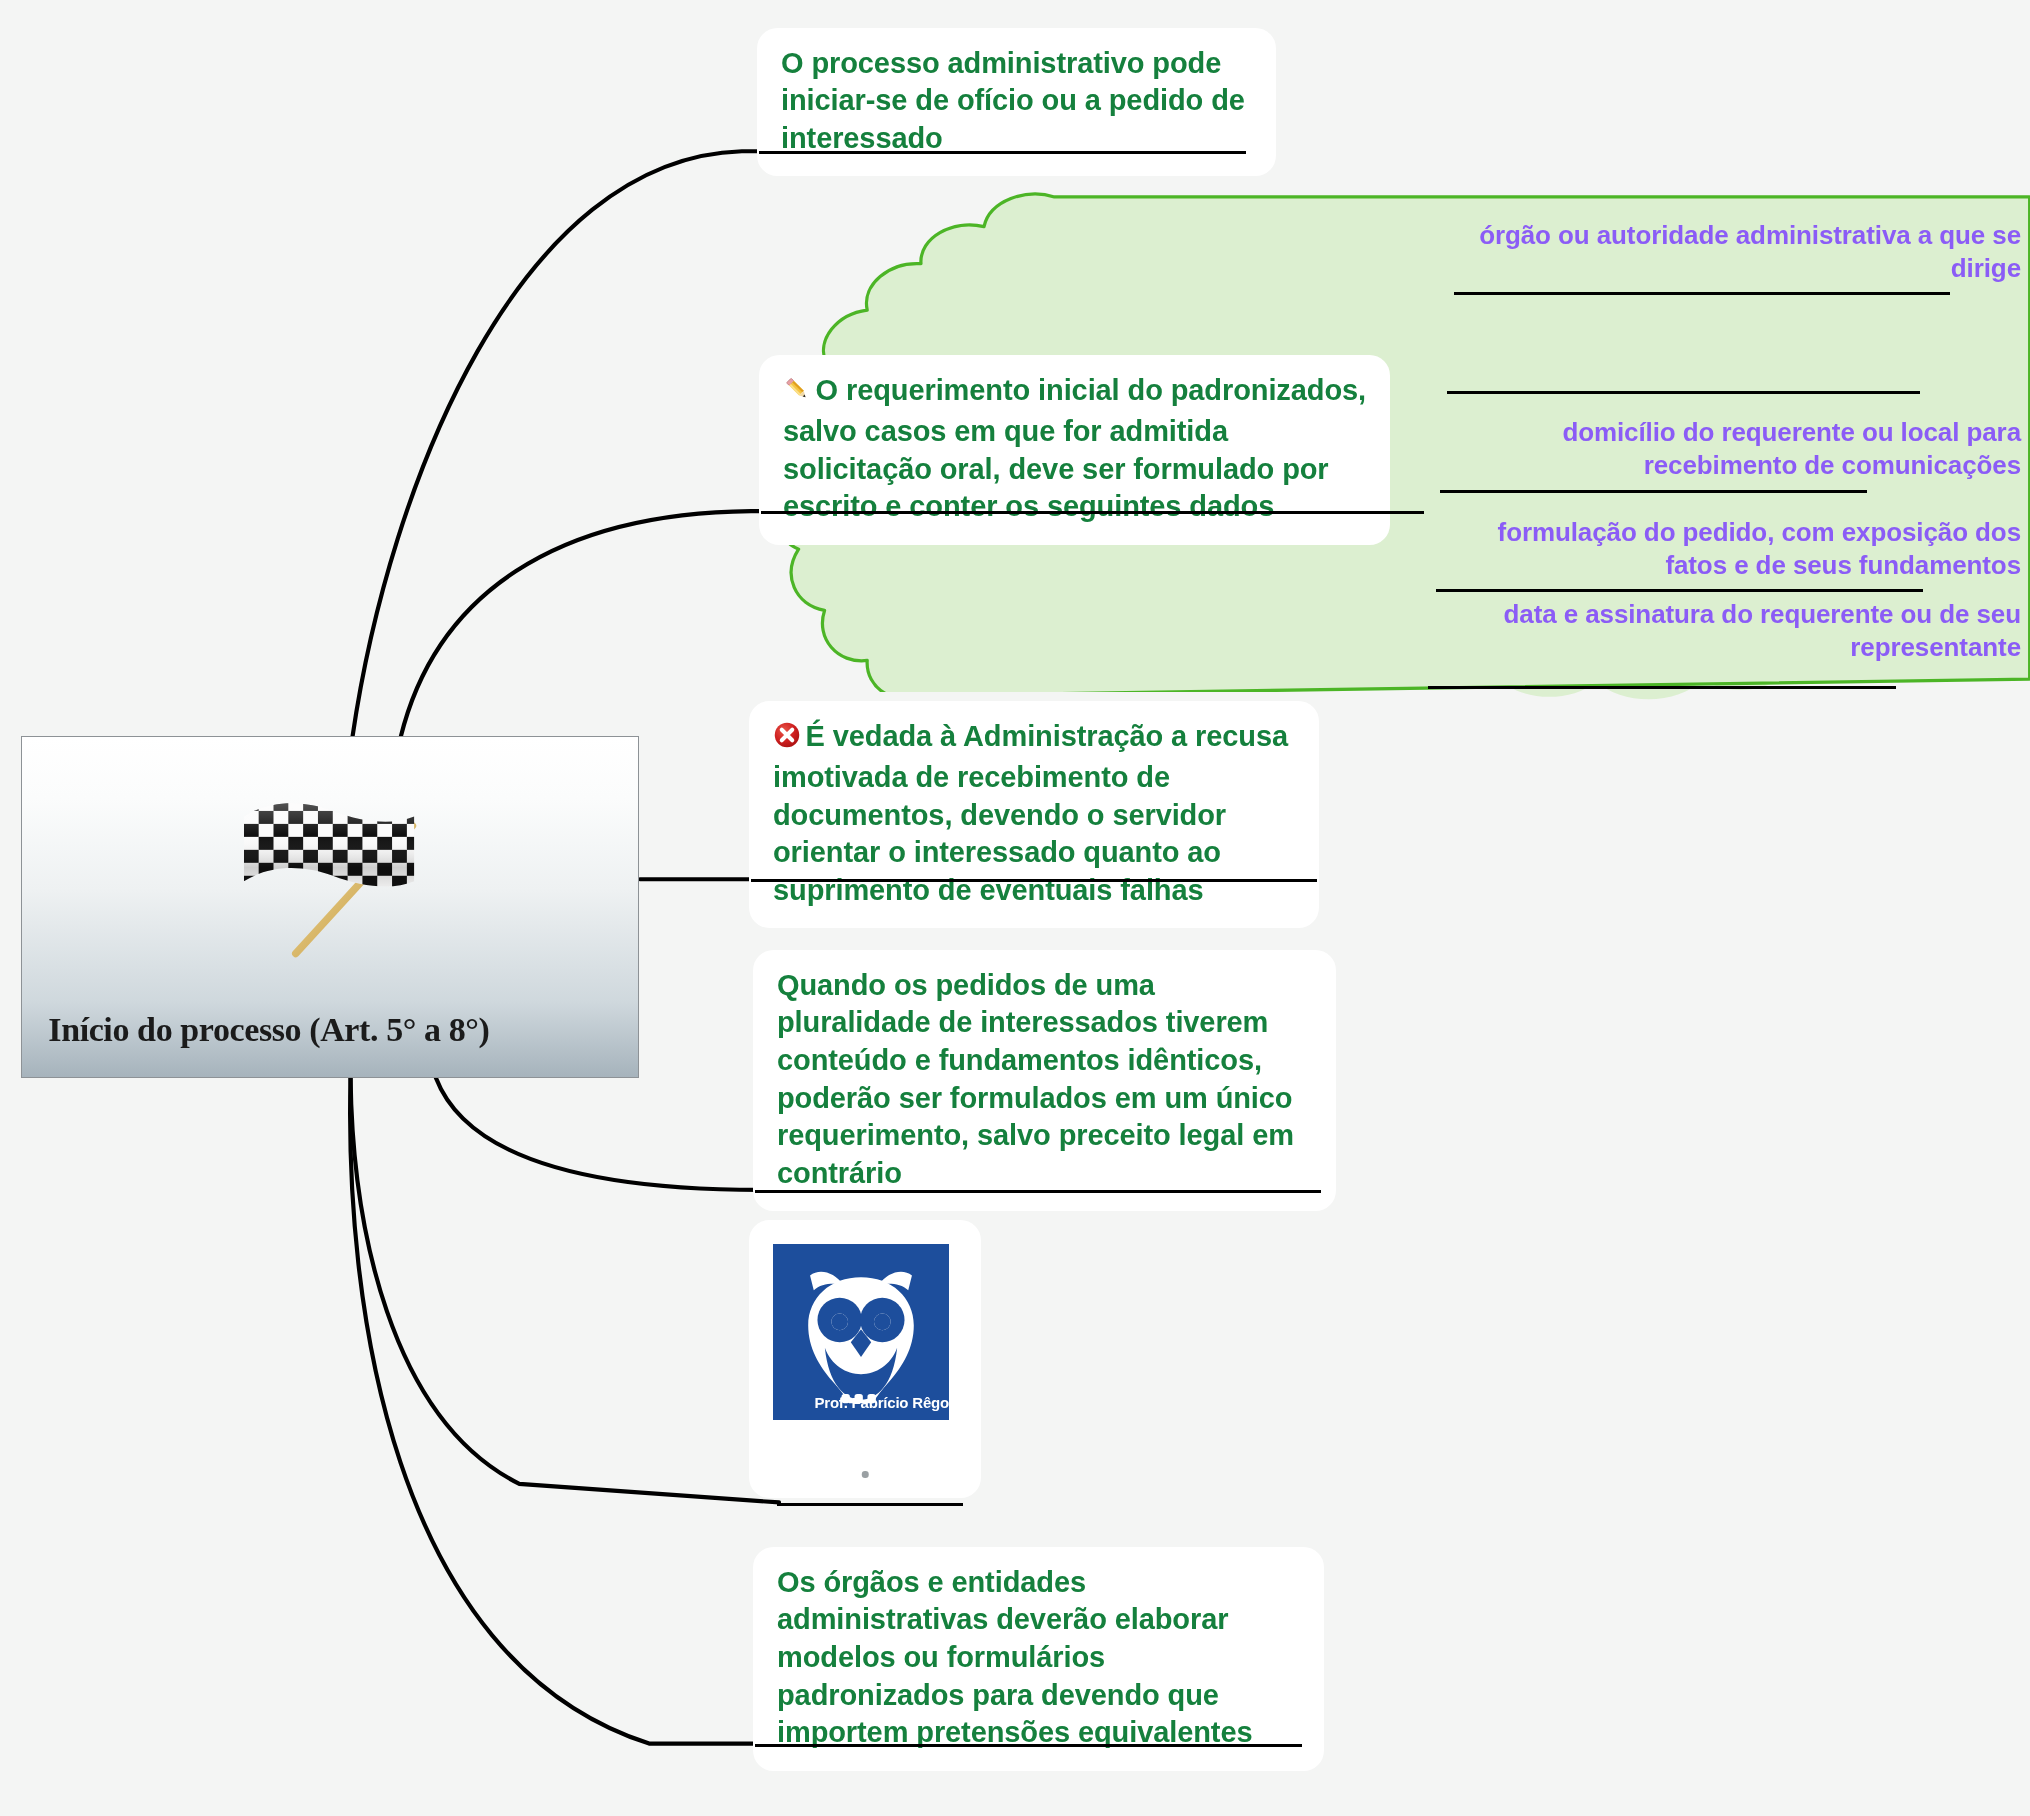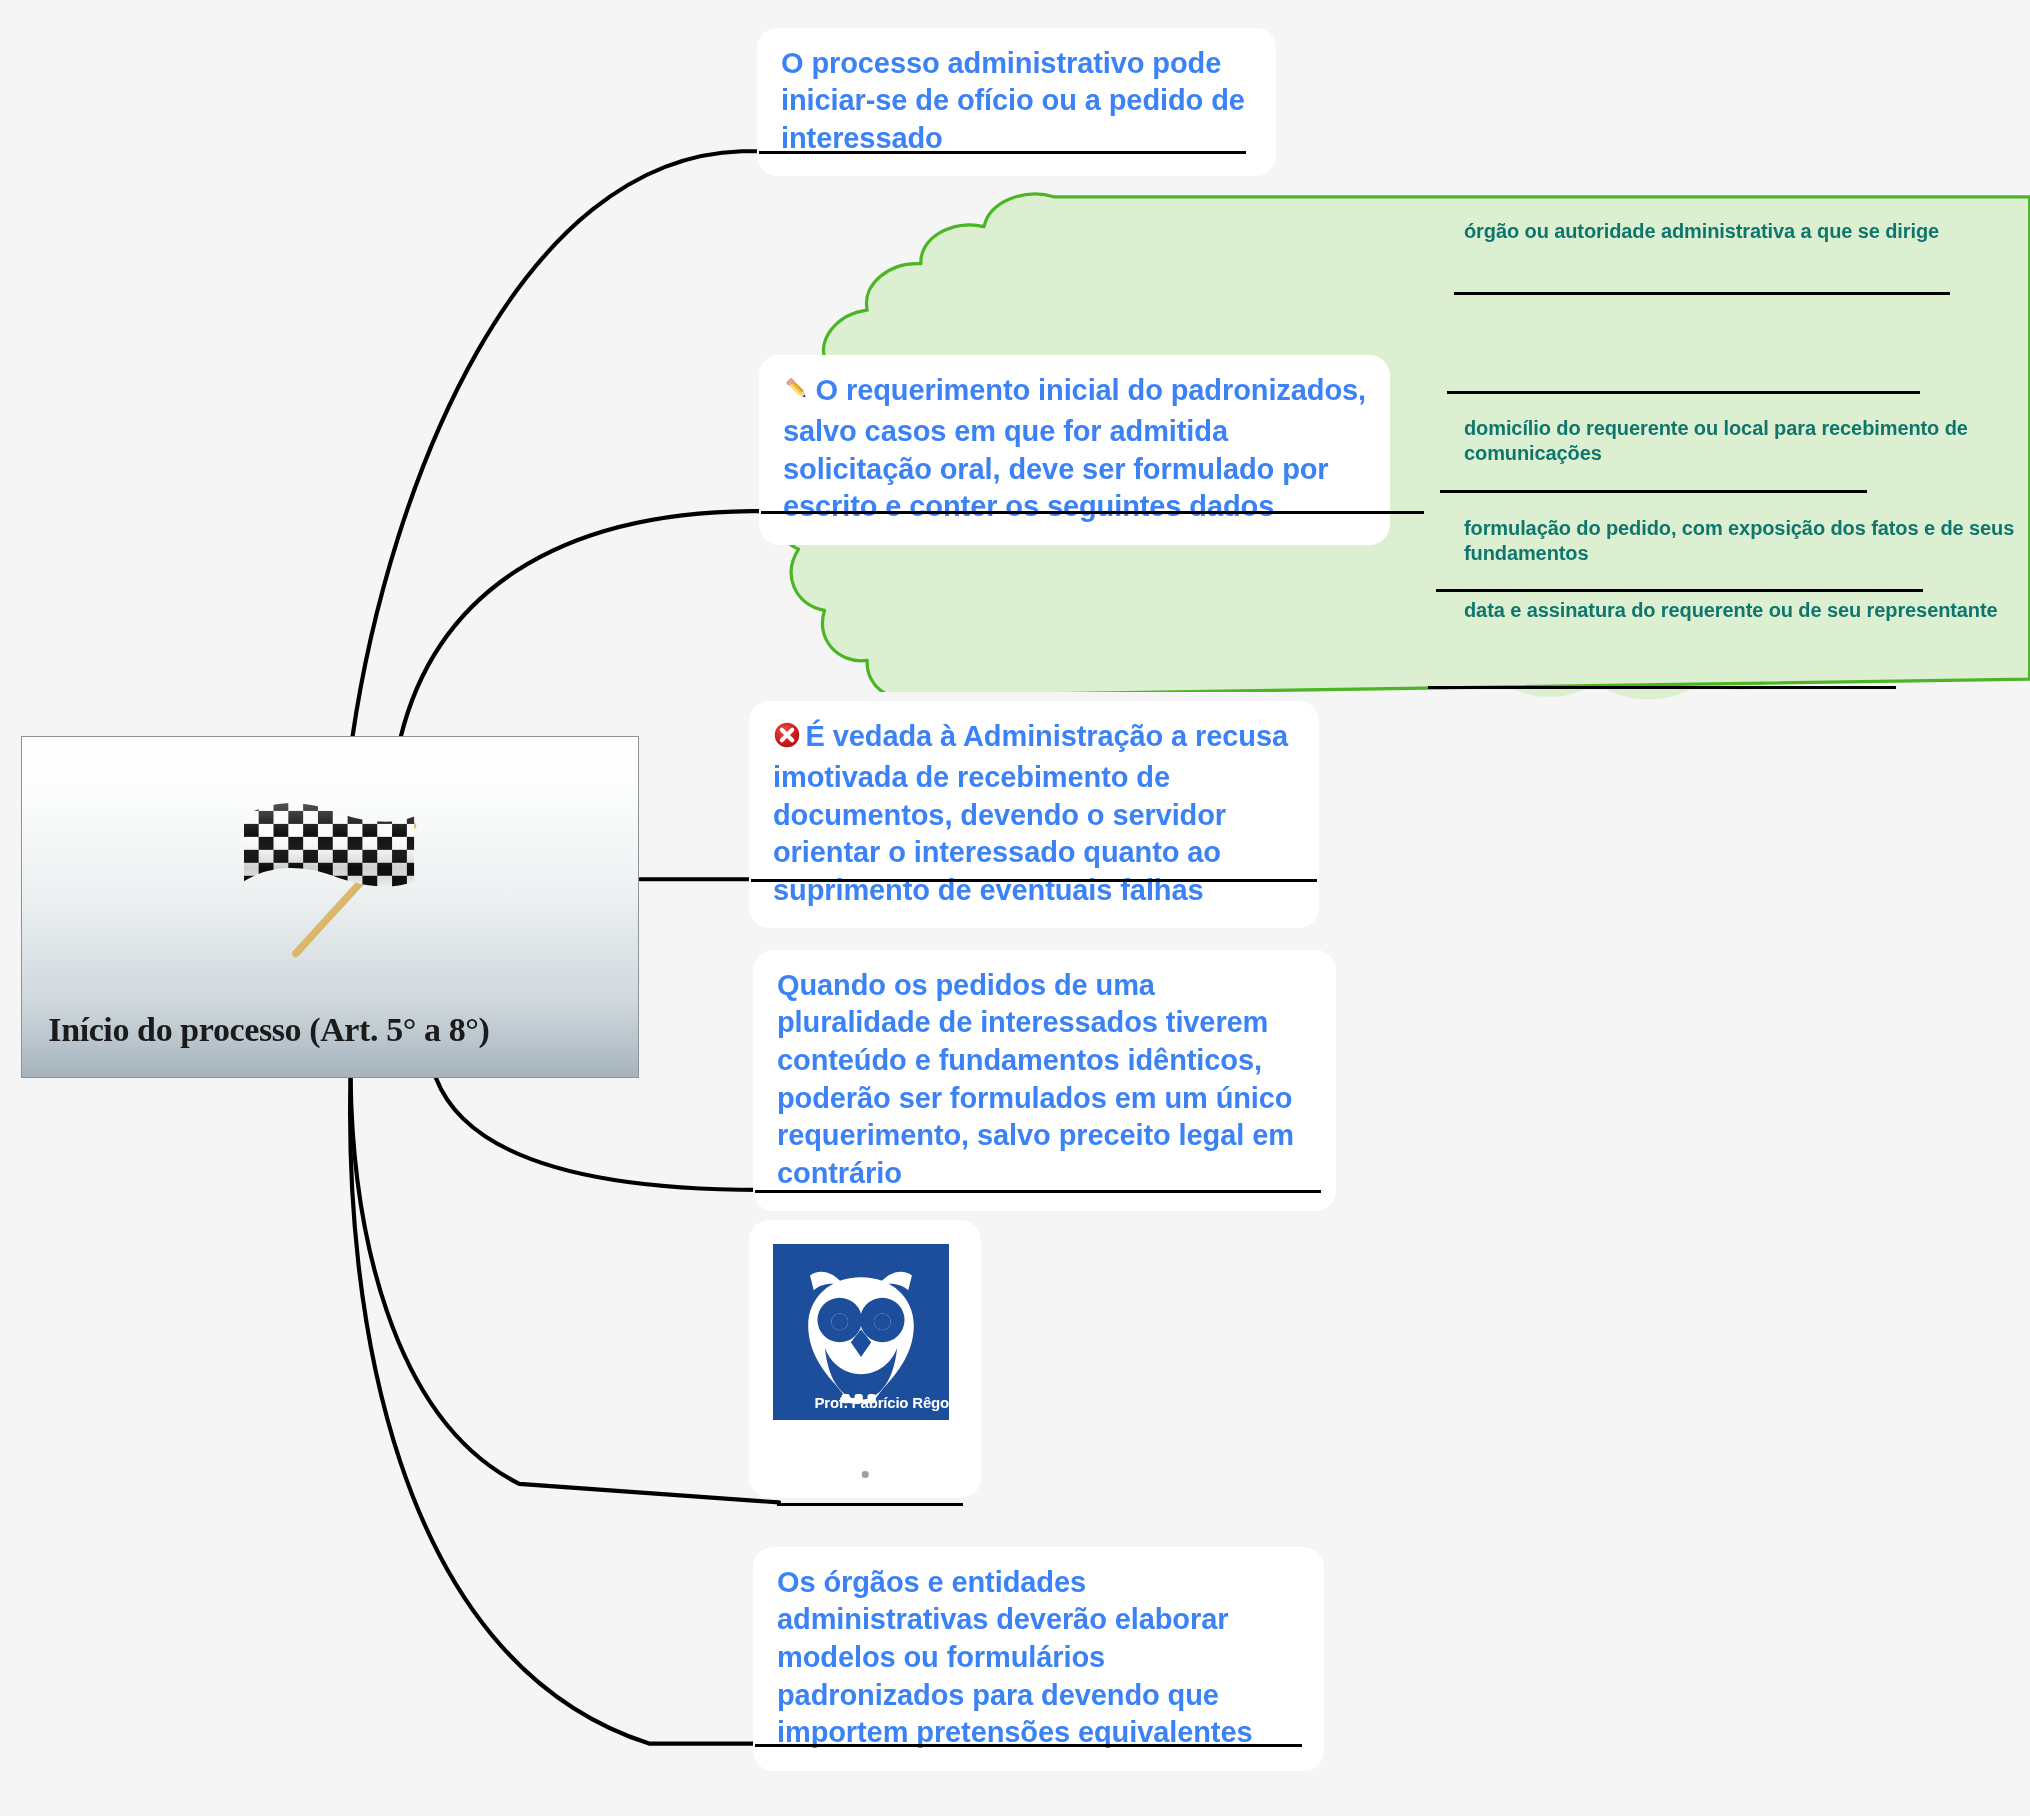--- a/index.html
+++ b/index.html
@@ -65,21 +65,21 @@
     position: absolute;
     background: #ffffff;
     border-radius: 20.4px;
     box-sizing: border-box;
     padding: 16.7px 24px 18.6px 24px;
   }
   .card-text {
     font-size: 29px;
     font-weight: bold;
     line-height: 1.30;
-    color: #3b82f6;
+    color: #15803d;
     letter-spacing: -0.1px;
   }
   .card-text .ic {
     display: inline-block;
     vertical-align: -3.7px;
     margin-right: 4.6px;
   }
 
   
   .underline {
@@ -91,25 +91,26 @@
   
   .icon-pencil { width: 28px; height: 28px; }
   .icon-x      { width: 28px; height: 28px; }
 
   
   .cloud-item {
     position: absolute;
     box-sizing: border-box;
   }
   .cloud-item-text {
-    font-size: 20px;
+    font-size: 26px;
     font-weight: bold;
     line-height: 1.27;
-    color: #0f766e;
+    color: #8b5cf6;
     letter-spacing: -0.1px;
+    text-align: right;
   }
 
   
   .owl-card {
     position: absolute;
     background: #ffffff;
     border-radius: 20.4px;
     box-sizing: border-box;
   }
   .owl-img {

